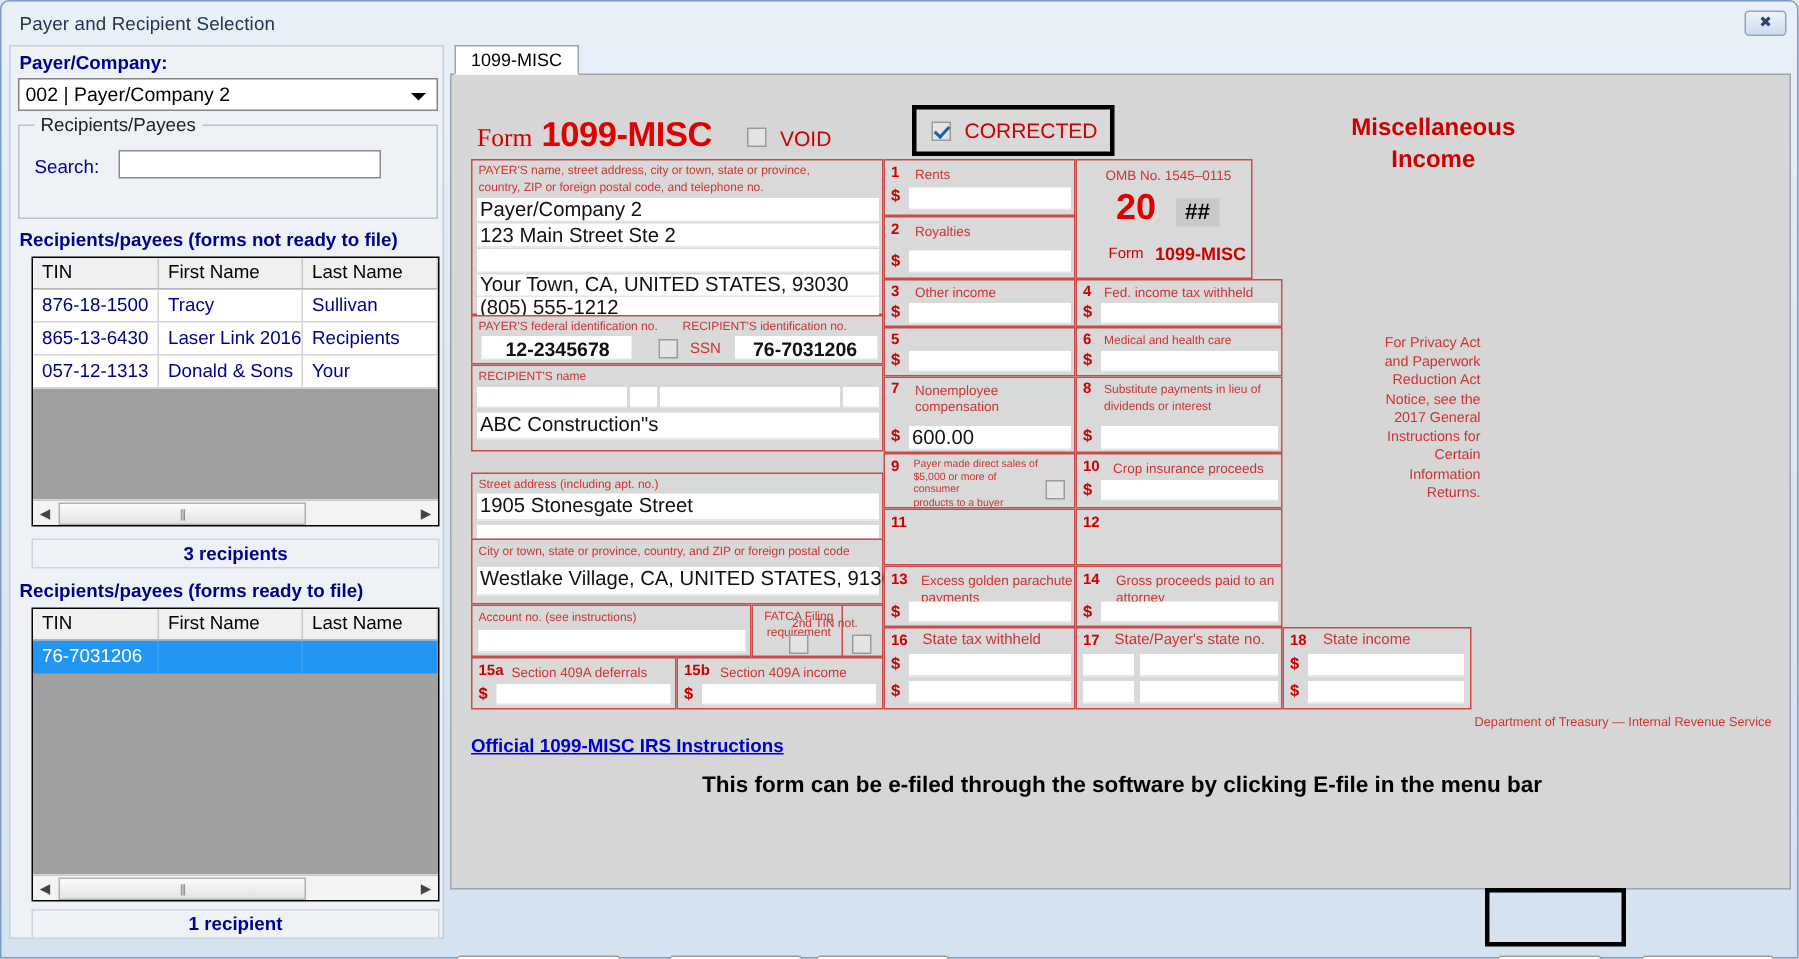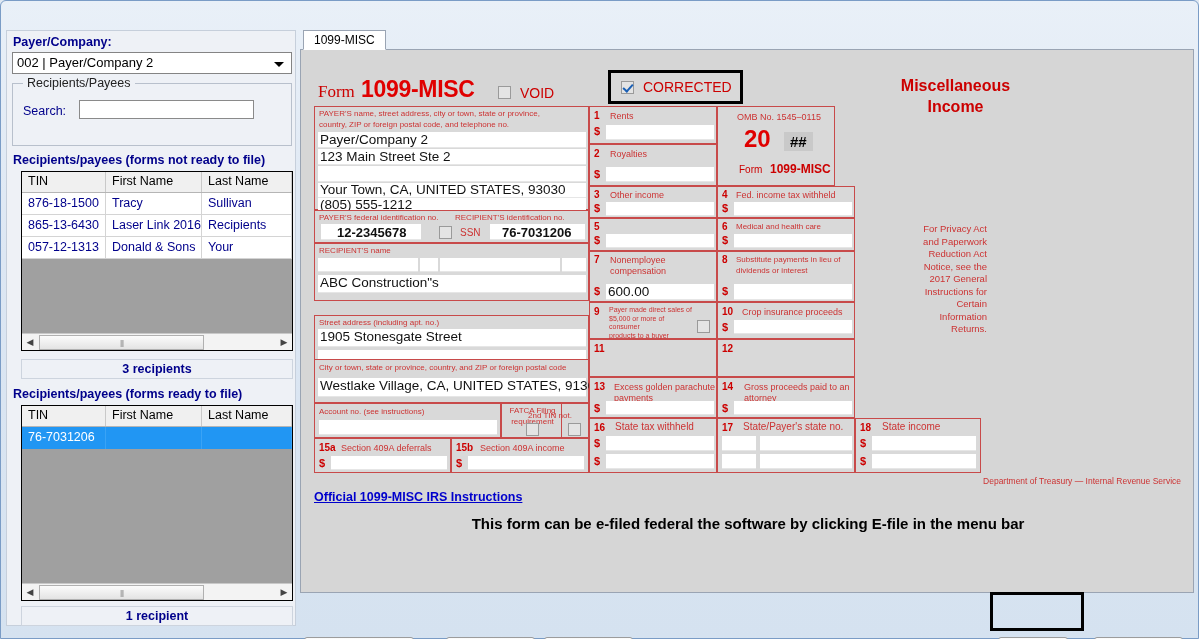--- a/index.html
+++ b/index.html
@@ -418,20 +418,24 @@
     width: 94px; height: 39px;
     border: 3px solid #000;
     pointer-events: none;
   }
 </style>
 </head>
 <body>
 
 <div class="window">
 
+  <div class="titlebar">
+    <div class="title-text">Payer and Recipient Selection</div>
+    <div class="close-btn">✖</div>
+  </div>
 
   <div class="left-panel">
 
     <div class="lbl-blue" id="payer-label">Payer/Company:</div>
 
     <div class="payer-select">
       <span>002 | Payer/Company 2</span>
       <span class="arrow"></span>
     </div>
 
@@ -731,21 +735,21 @@
 Notice, see the
 2017 General
 Instructions for
 Certain
 Information
 Returns.</div>
 
       <div class="irs-link">Official 1099-MISC  IRS Instructions</div>
       <div class="treasury">Department of Treasury — Internal Revenue Service</div>
 
-      <div class="efile-note">This form can be e-filed federal the software by clicking E-file in the menu bar</div>
+      <div class="efile-note">This form can be e-filed through the software by clicking E-file in the menu bar</div>
     </div>
   </div>
 
   <div class="btn" id="btn-hide">&lt;-- Hide Selectors</div>
   <div class="btn" id="btn-delete">Delete</div>
   <div class="btn" id="btn-new">New</div>
   <div class="btn" id="btn-print">Print</div>
   <div class="print-focus"></div>
   <div class="btn" id="btn-save">Save</div>
 

